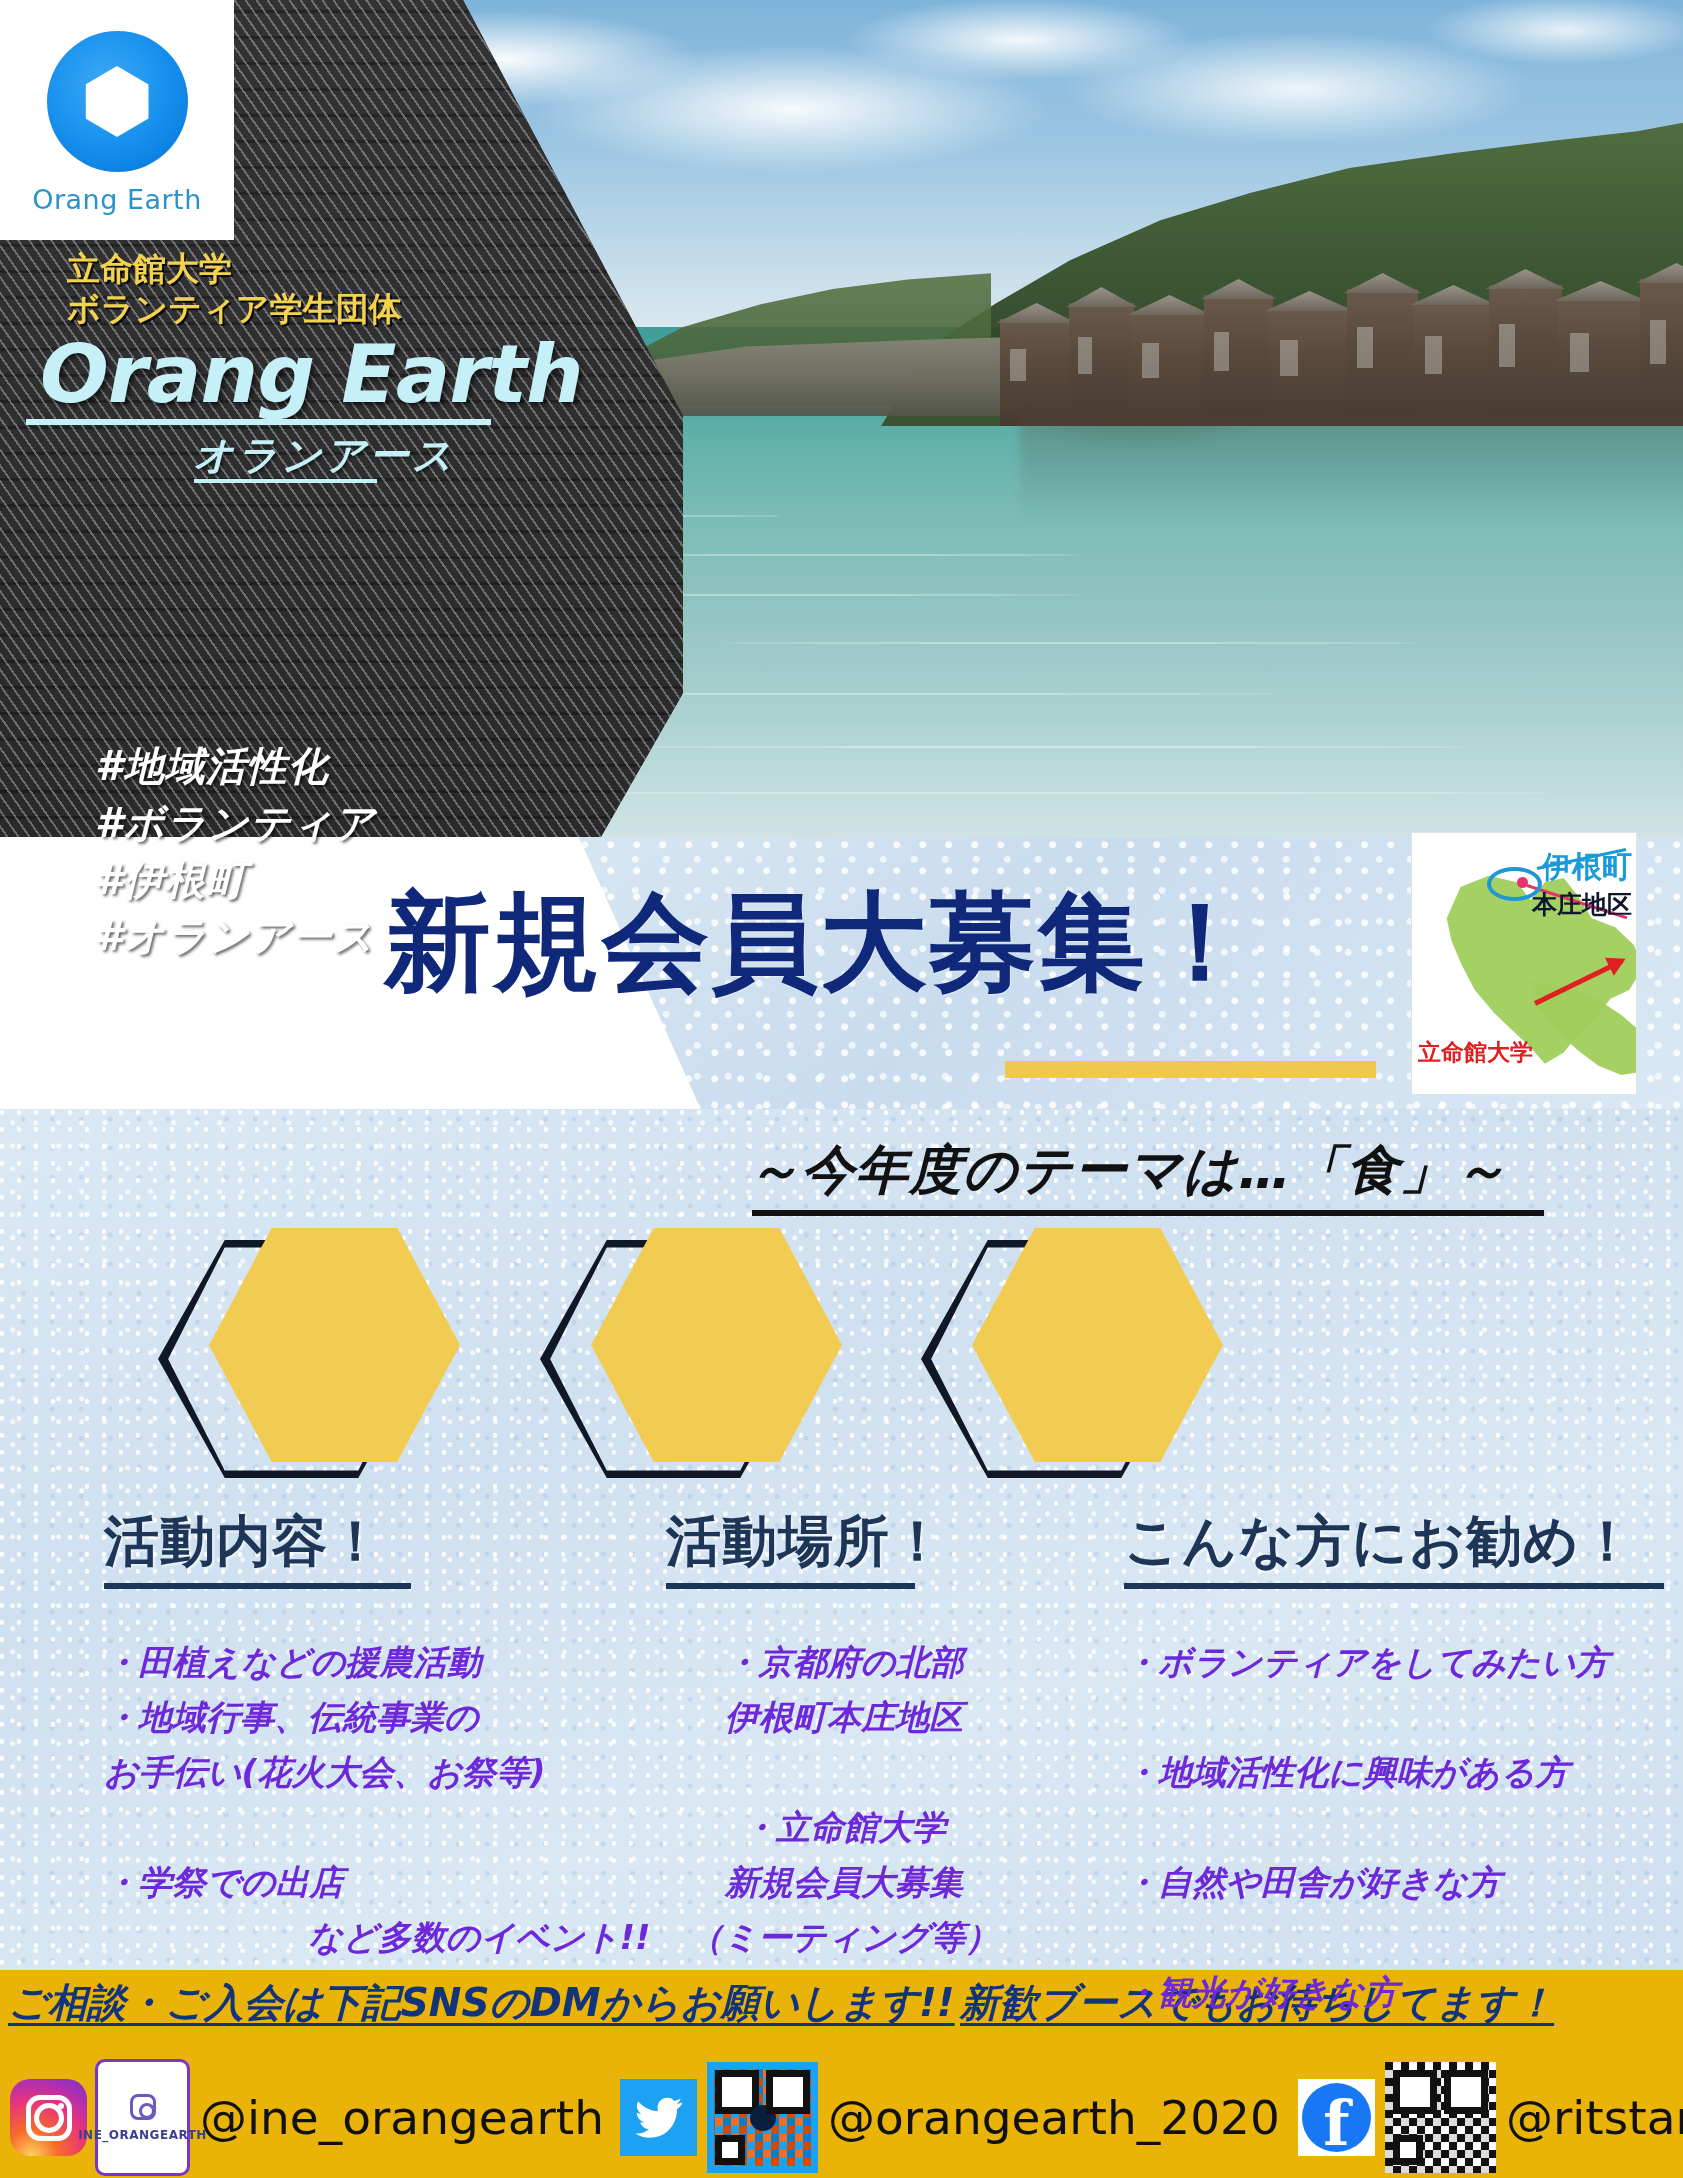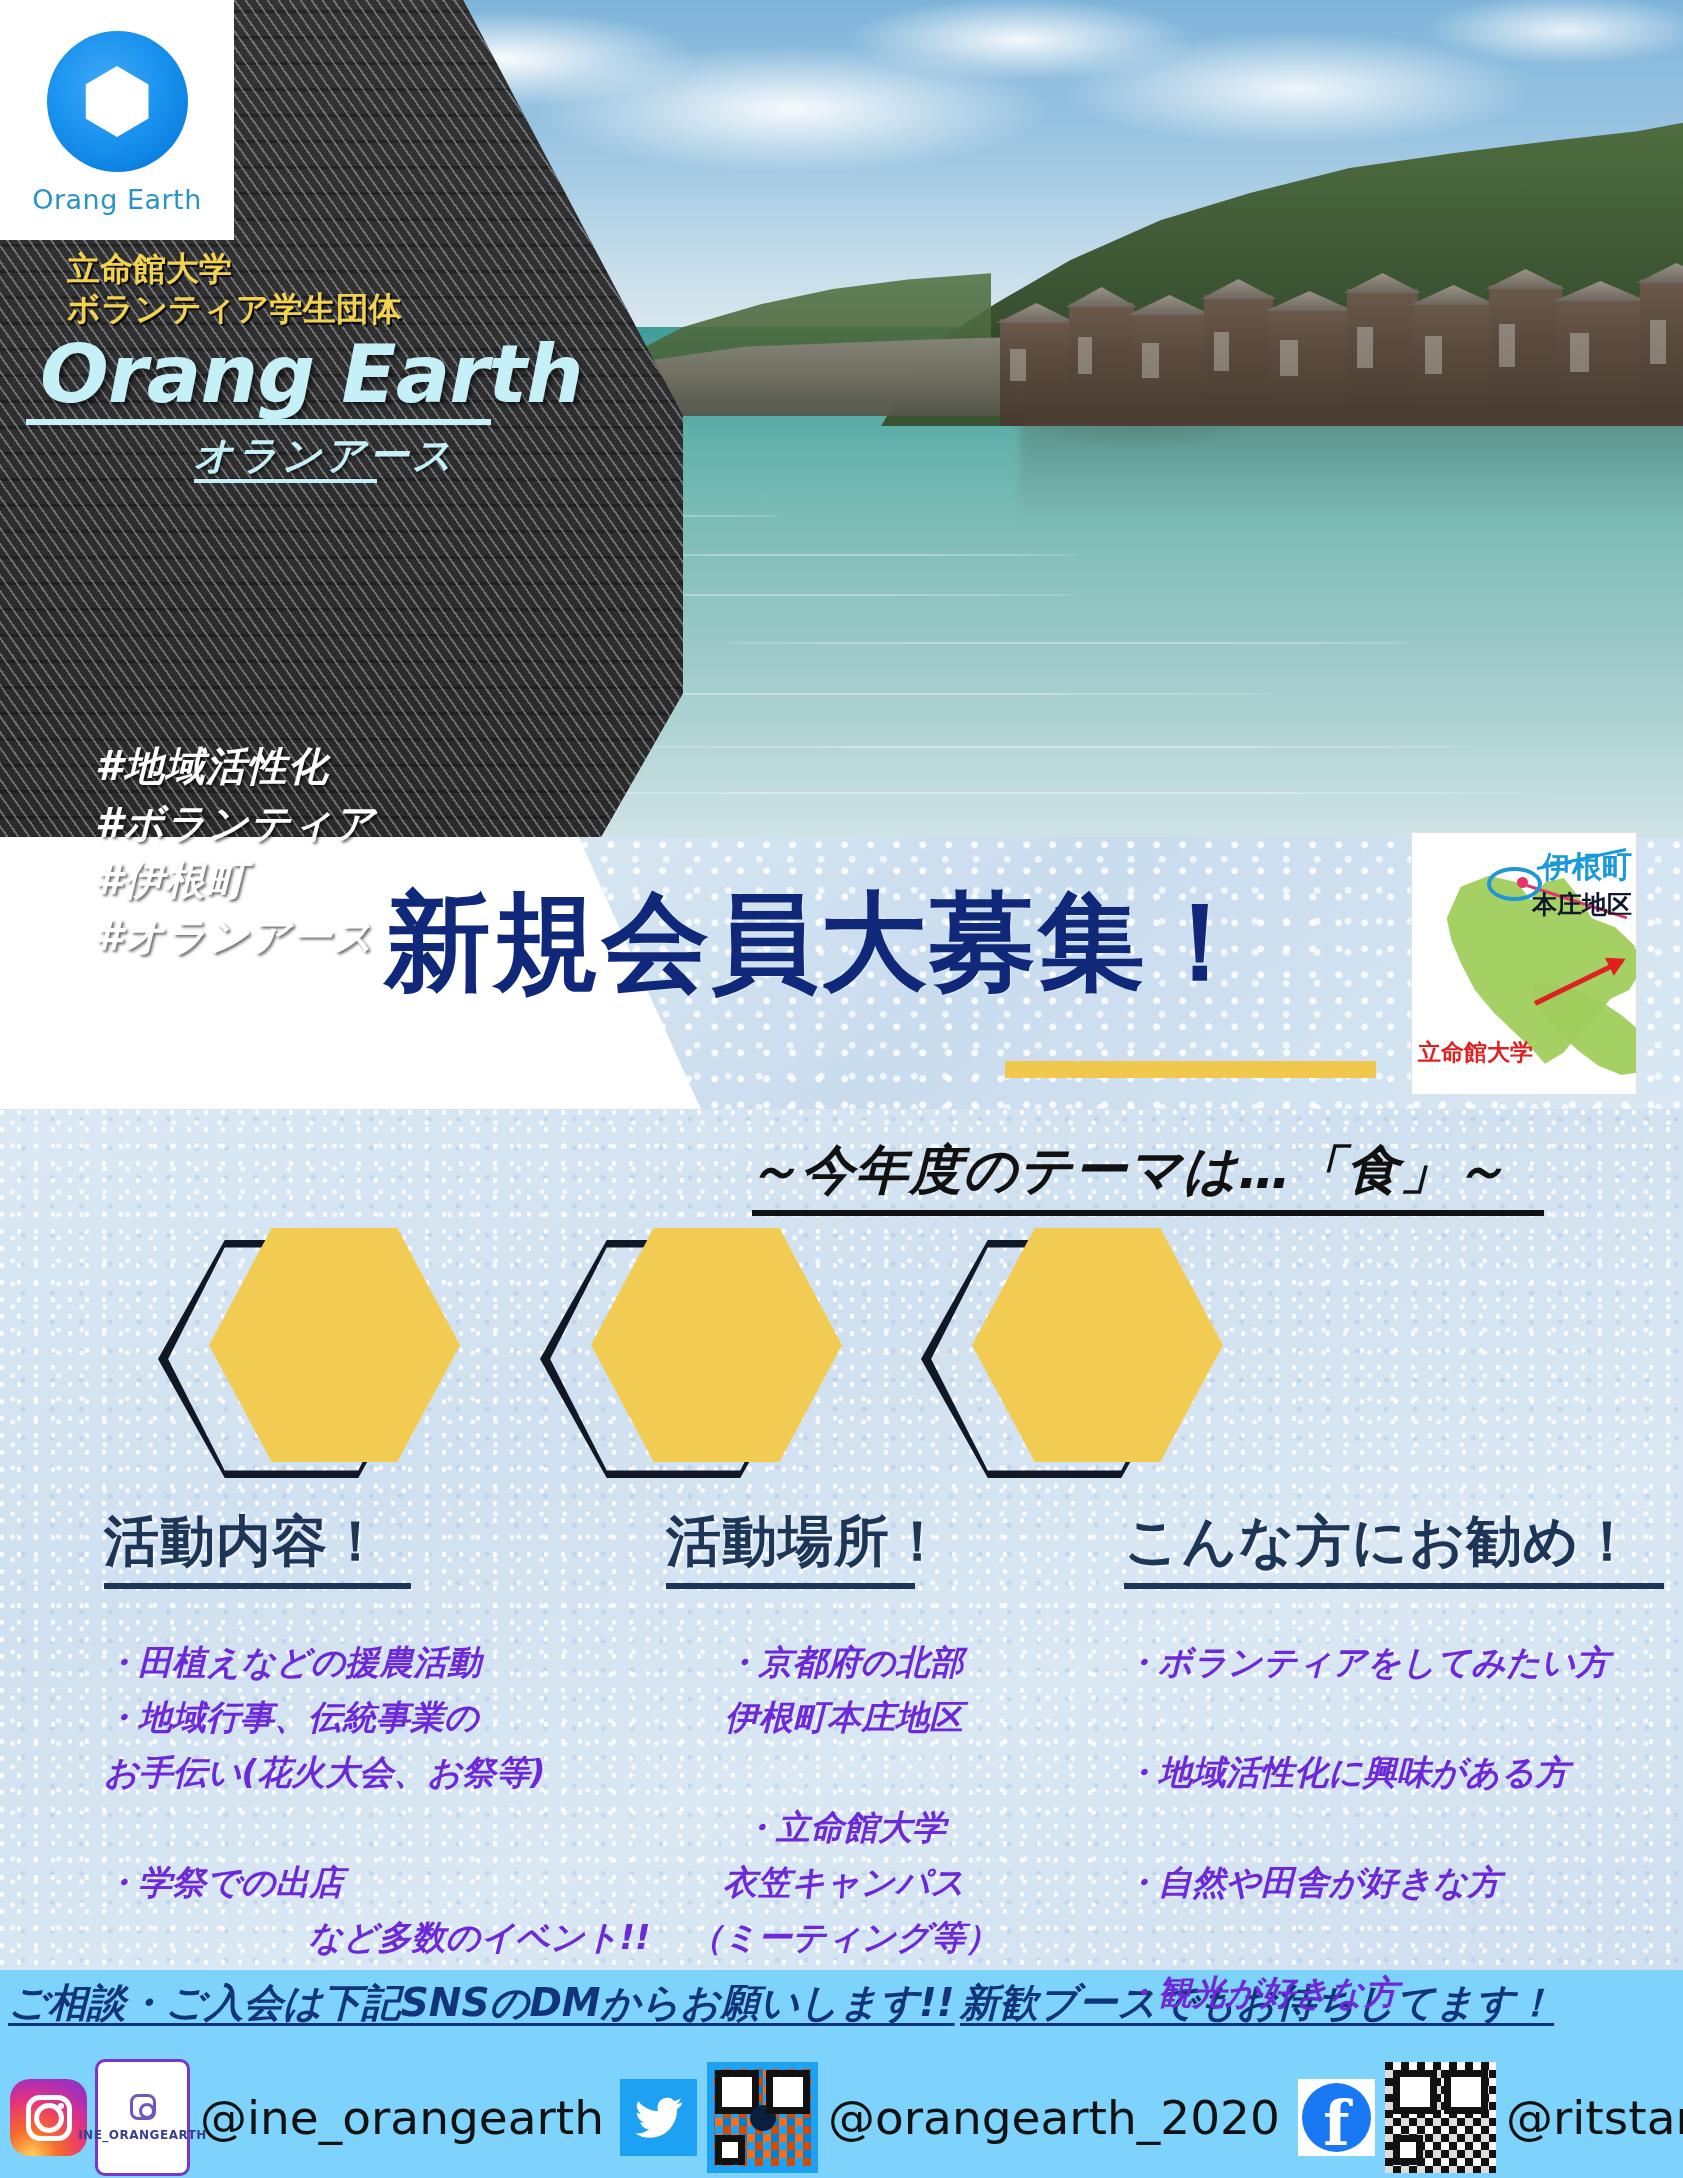--- a/index.html
+++ b/index.html
@@ -290,21 +290,21 @@
   .col-title-rule { height: 6px; background: #1d3557; margin-top: 4px; }
   .col-body {
     margin-top: 46px; color: #6d28d9; font-weight: bold; font-style: italic;
     font-size: 34px; line-height: 1.62; font-family: "DejaVu Sans", sans-serif;
     white-space: pre-line;
   }
 
   
   .footer {
     position: absolute; left: 0; top: 1970px; width: 1683px; height: 208px;
-    background: #7dd3fc;
+    background: #eab308;
   }
   .footer-note {
     position: absolute; top: 6px; color: #12347a; font-weight: bold; font-style: italic;
     font-size: 39px; font-family: "DejaVu Sans", sans-serif;
     text-decoration: underline; text-underline-offset: 7px;
     white-space: nowrap;
   }
   .note-left { left: 8px; }
   .note-right { left: 960px; }
 
@@ -501,21 +501,21 @@
 　　　　　　など多数のイベント!!</div>
   </div>
 
   <div class="col" style="left:666px; top:1505px; width:396px;">
     <div class="col-title">活動場所！</div>
     <div class="col-title-rule" style="width:249px;"></div>
     <div class="col-body" style="text-align:center; margin-left:-40px;">・京都府の北部
 伊根町本庄地区
 
 ・立命館大学
-衣笠キャンパス
+新規会員大募集
 （ミーティング等）</div>
   </div>
 
   <div class="col" style="left:1124px; top:1505px; width:554px;">
     <div class="col-title">こんな方にお勧め！</div>
     <div class="col-title-rule" style="width:540px;"></div>
     <div class="col-body">・ボランティアをしてみたい方
 
 ・地域活性化に興味がある方
 

